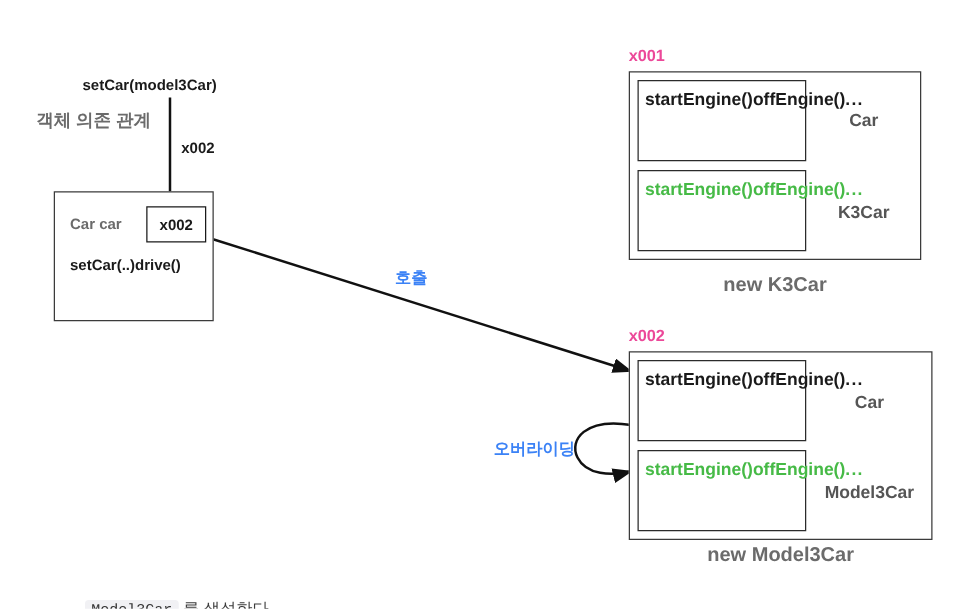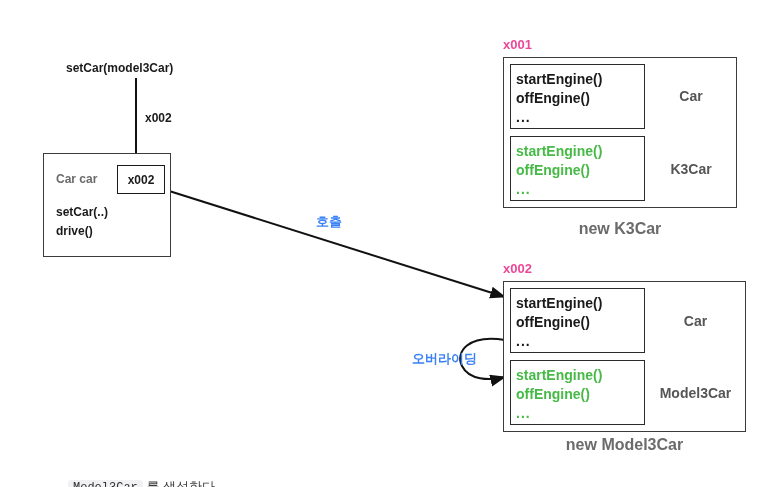--- a/index.html
+++ b/index.html
@@ -58,21 +58,21 @@
     justify-content: center;
   }
 
   
   .fs15 { font-size: 12px; }
   .fs14 { font-size: 14px; }
 
   .member-list {
     position: absolute;
     display: flex;
-    flex-direction: column;
+    flex-direction: row;
   }
   .member-list > div { line-height: 19px; }
   .dots { letter-spacing: 1px; }
 
   .caption {
     position: absolute;
     text-align: center;
     color: #6b6b6b;
     font-weight: bold;
     font-size: 16px;
@@ -126,20 +126,21 @@
 
     <line x1="136" y1="78" x2="136" y2="169" stroke="#111111" stroke-width="2" marker-end="url(#arrowhead)"></line>
 
     <line x1="166" y1="190" x2="505" y2="297" stroke="#111111" stroke-width="2" marker-end="url(#arrowhead)"></line>
 
     <path d="M 505,340 C 468,334 455,352 462,366 C 469,380 489,381 505,377" fill="none" stroke="#111111" stroke-width="2" marker-end="url(#arrowhead)"></path>
   </svg>
 
   <div class="abs fs15 t-black" style="left:66px; top:61px;">setCar(model3Car)</div>
 
+  <div class="abs fs14 t-gray" style="left:29px; top:88px;">객체 의존 관계</div>
 
 
   <div class="abs fs15 t-black" style="left:145px; top:111px;">x002</div>
 
   <div class="box-outer" style="left:43px; top:153px; width:128px; height:104px;"></div>
 
   <div class="abs fs15" style="left:56px; top:172px; color:#6b6b6b; font-weight:bold;">Car car</div>
 
   <div class="box-tiny" style="left:117px; top:165px; width:48px; height:29px;">
     <span class="fs15 t-black">x002</span>
@@ -190,20 +191,20 @@
   <div class="box-inner" style="left:510px; top:360px; width:135px; height:65px;"></div>
   <div class="member-list fs14" style="left:516px; top:366px;">
     <div class="t-green">startEngine()</div>
     <div class="t-green">offEngine()</div>
     <div class="t-green dots">...</div>
   </div>
   <div class="class-col-label" style="left:645px; top:385px; width:101px;">Model3Car</div>
 
   <div class="caption" style="left:503px; top:436px; width:243px;">new Model3Car</div>
 
-  <div class="edge-label" style="left:412px; top:350px;text-align:center;">오버라이딩</div>
+  <div class="edge-label" style="left:395px; top:350px;text-align:center;">오버라이딩</div>
 
   <div class="bottom-note" style="left:68px; top:478px;">
     <span class="code-chip">Model3Car</span>
     <span>를 생성한다</span>
   </div>
 
 </div>
 
 </body></html>

